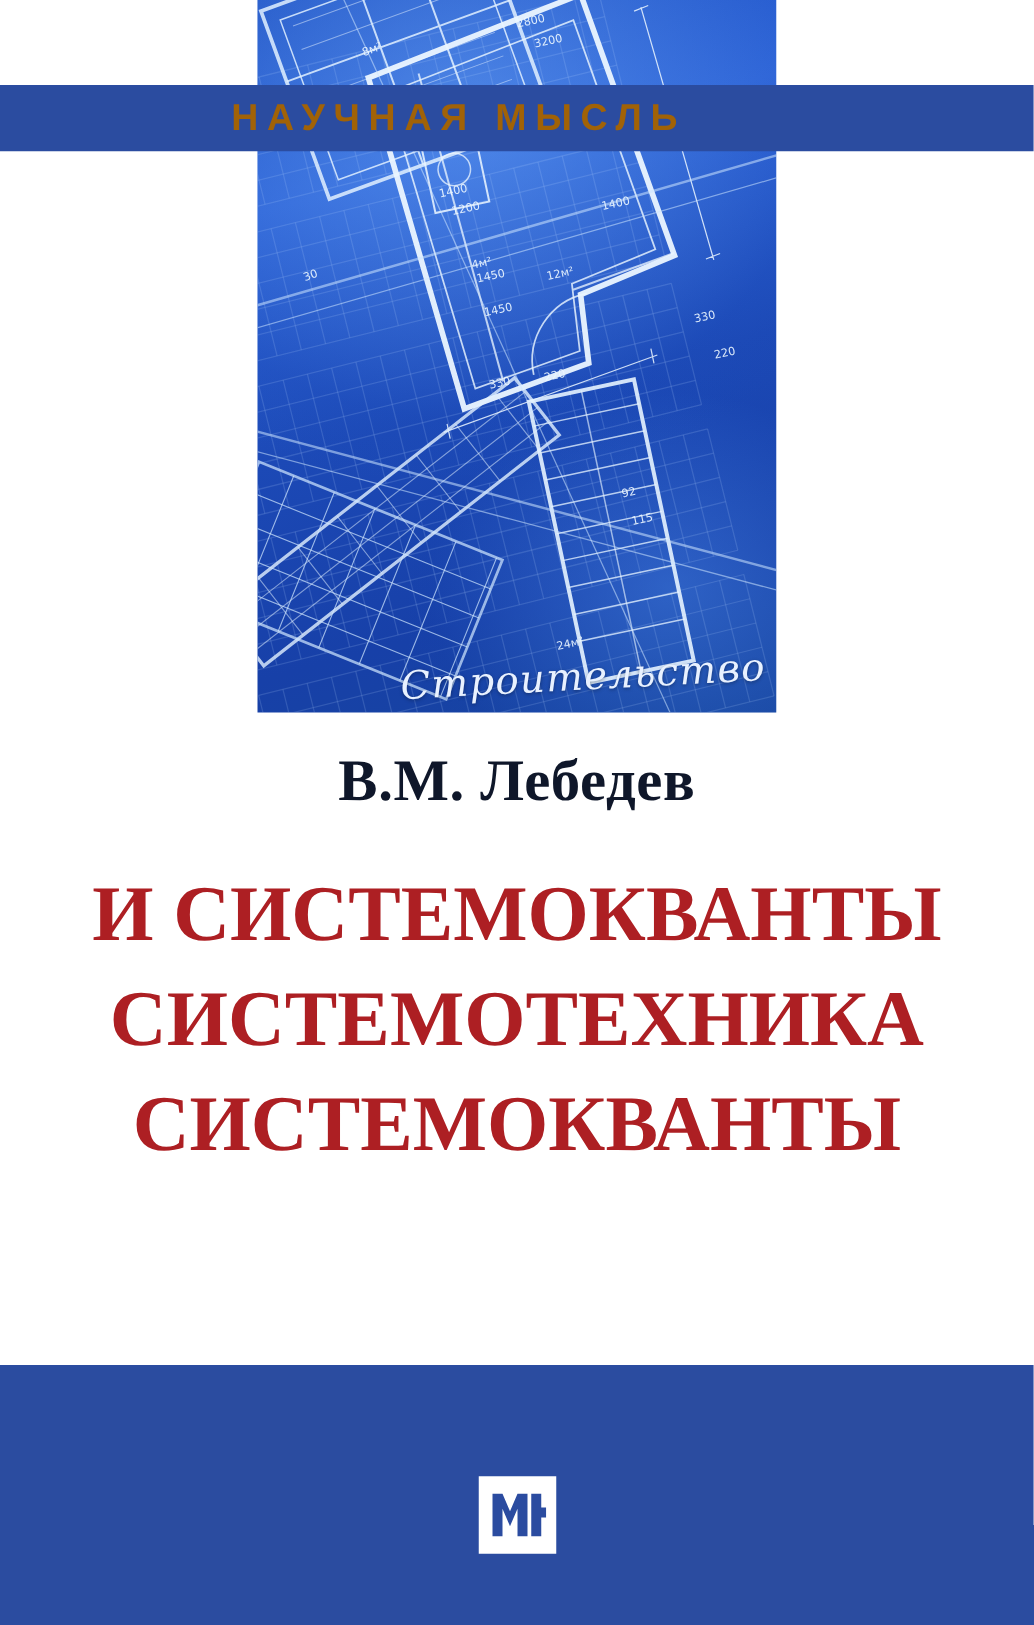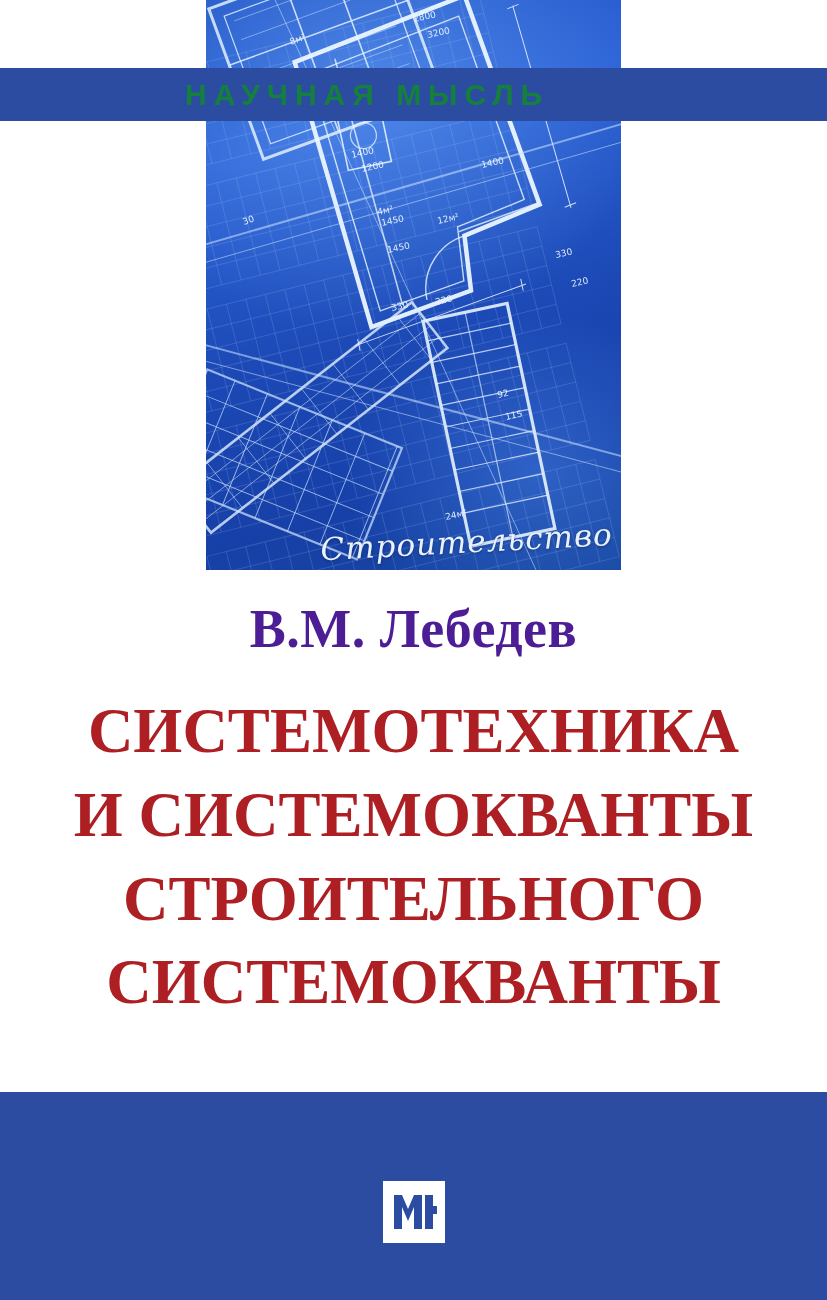--- a/index.html
+++ b/index.html
@@ -32,21 +32,21 @@
     z-index: 3;
   }
   .series-title {
     position: absolute;
     left: 0;
     top: 68px;
     width: 734px;
     height: 53px;
     line-height: 53px;
     text-align: center;
-    color: #15803d;
+    color: #a16207;
     font-family: "Liberation Sans", sans-serif;
     font-weight: bold;
     font-size: 30px;
     letter-spacing: 7px;
     z-index: 4;
     white-space: nowrap;
   }
 
   
   .artwork {
@@ -95,24 +95,24 @@
     transform-origin: right bottom;
   }
 
   
   .author {
     position: absolute;
     left: 0;
     top: 598px;
     width: 827px;
     text-align: center;
-    color: #4c1d95;
+    color: #0f172a;
     font-family: "Liberation Serif", serif;
     font-weight: bold;
-    font-size: 54px;
+    font-size: 47px;
     letter-spacing: 0.5px;
     z-index: 3;
   }
 
   
   .title-block {
     position: absolute;
     left: 0;
     top: 690px;
     width: 827px;
@@ -252,23 +252,22 @@
 
     <div class="bp-script">Строительство</div>
   </div>
 
   <div class="series-band"></div>
   <div class="series-title">НАУЧНАЯ МЫСЛЬ</div>
 
   <div class="author">В.М. Лебедев</div>
 
   <div class="title-block">
+    <span class="line">И СИСТЕМОКВАНТЫ</span>
     <span class="line">СИСТЕМОТЕХНИКА</span>
-    <span class="line">И СИСТЕМОКВАНТЫ</span>
-    <span class="line">СТРОИТЕЛЬНОГО</span>
     <span class="line">СИСТЕМОКВАНТЫ</span>
   </div>
 
   <div class="bottom-band"></div>
   <div class="logo-box">
     <svg width="46" height="40" viewBox="0 0 46 40">
       <path d="M3 37 V3 H11 L17 17 L23 3 H31 V37 H23 V15 L17 29 L11 15 V37 Z" fill="#2b4ca0"></path>
       <path d="M34 37 V3 H42 V14 H46 V22 H42 V37 Z" fill="#2b4ca0"></path>
     </svg>
   </div>

